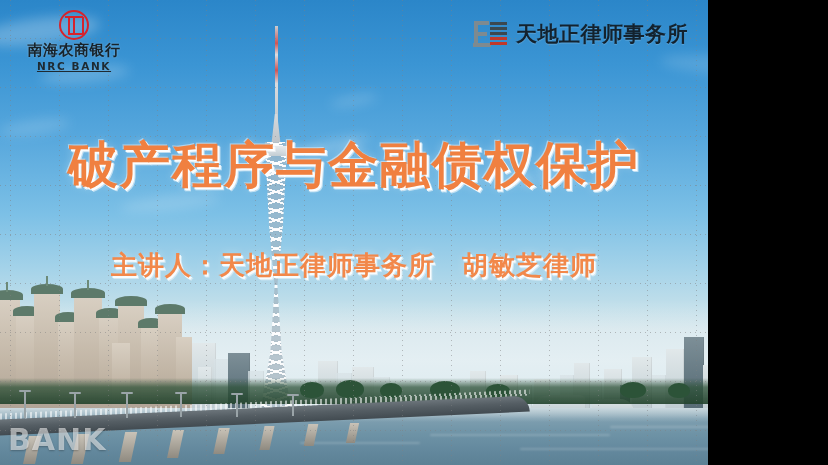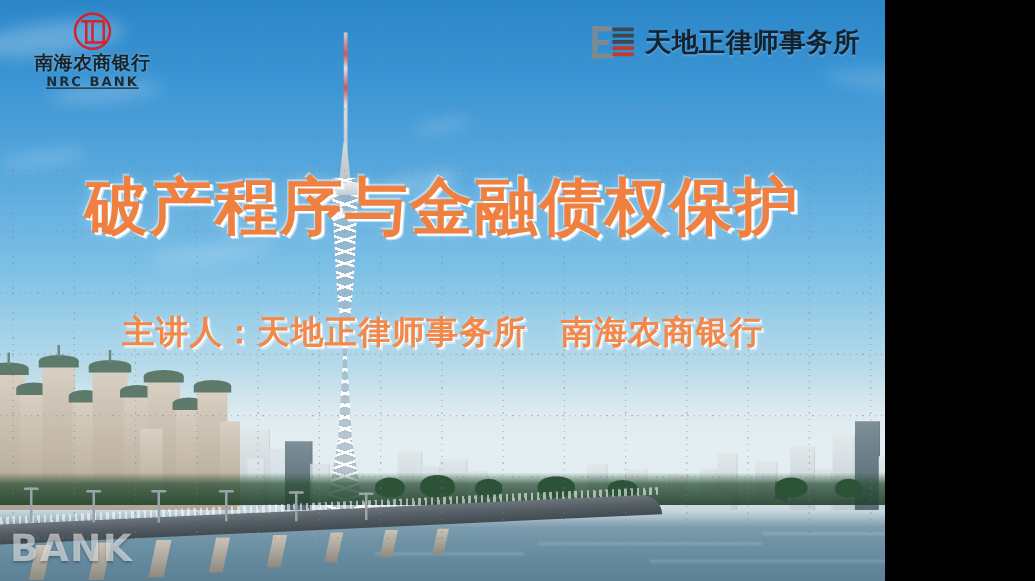--- a/index.html
+++ b/index.html
@@ -410,17 +410,17 @@
       <span class="bar b3"></span>
       <span class="bar b4"></span>
       <span class="bar b5"></span>
     </span>
     <span class="firm-name">天地正律师事务所</span>
   </div>
 
   <div class="title-block">
     <div class="main-title">破产程序与金融债权保护</div>
   </div>
-  <div class="sub-title">主讲人：天地正律师事务所　南海农商银行</div>
+  <div class="sub-title">主讲人：天地正律师事务所　胡敏芝律师</div>
 
   <div class="watermark">BANK</div>
 
 </div>
 
 </body></html>

